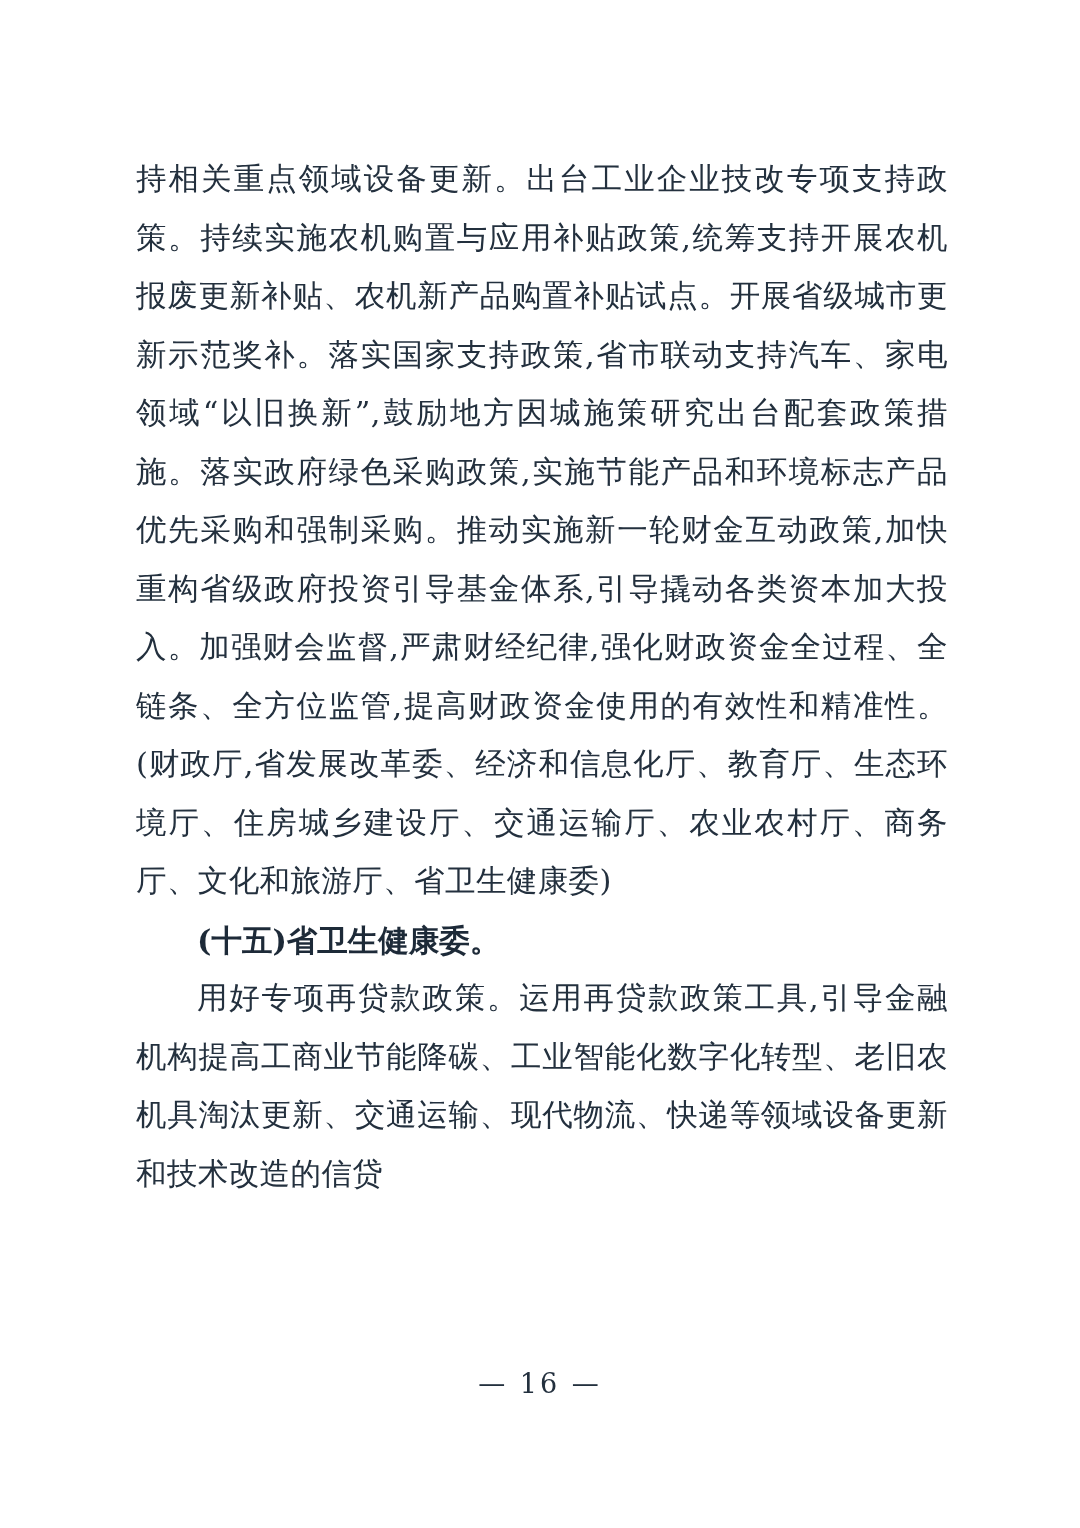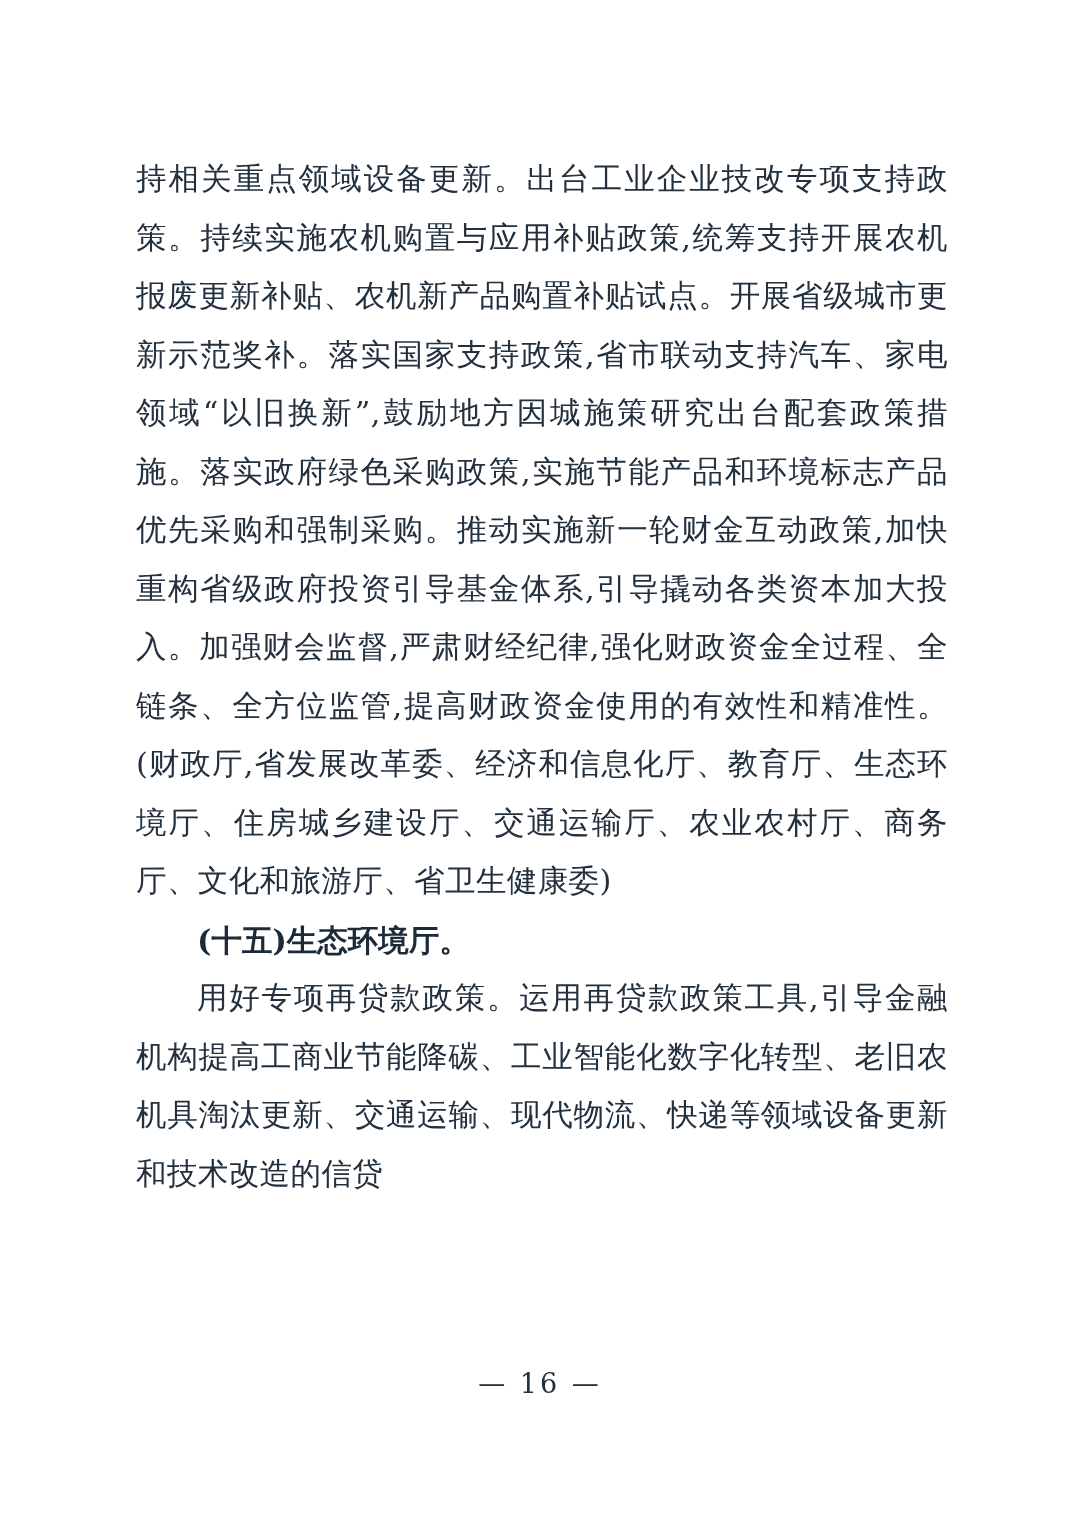--- a/index.html
+++ b/index.html
@@ -58,17 +58,17 @@
     color: #23303e;
     letter-spacing: 3px;
   }
 </style>
 </head>
 <body>
 
 <div class="page">
   <div class="content">
     <p class="para">持相关重点领域设备更新。出台工业企业技改专项支持政策。持续实施农机购置与应用补贴政策,统筹支持开展农机报废更新补贴、农机新产品购置补贴试点。开展省级城市更新示范奖补。落实国家支持政策,省市联动支持汽车、家电领域“以旧换新”,鼓励地方因城施策研究出台配套政策措施。落实政府绿色采购政策,实施节能产品和环境标志产品优先采购和强制采购。推动实施新一轮财金互动政策,加快重构省级政府投资引导基金体系,引导撬动各类资本加大投入。加强财会监督,严肃财经纪律,强化财政资金全过程、全链条、全方位监管,提高财政资金使用的有效性和精准性。(财政厅,省发展改革委、经济和信息化厅、教育厅、生态环境厅、住房城乡建设厅、交通运输厅、农业农村厅、商务厅、文化和旅游厅、省卫生健康委)</p>
-    <p class="heading">(十五)生态环境厅。</p>
+    <p class="heading">(十五)省卫生健康委。</p>
     <p class="para indent">用好专项再贷款政策。运用再贷款政策工具,引导金融机构提高工商业节能降碳、工业智能化数字化转型、老旧农机具淘汰更新、交通运输、现代物流、快递等领域设备更新和技术改造的信贷</p>
   </div>
   <div class="page-number">— 16 —</div>
 </div>
 
 </body></html>

